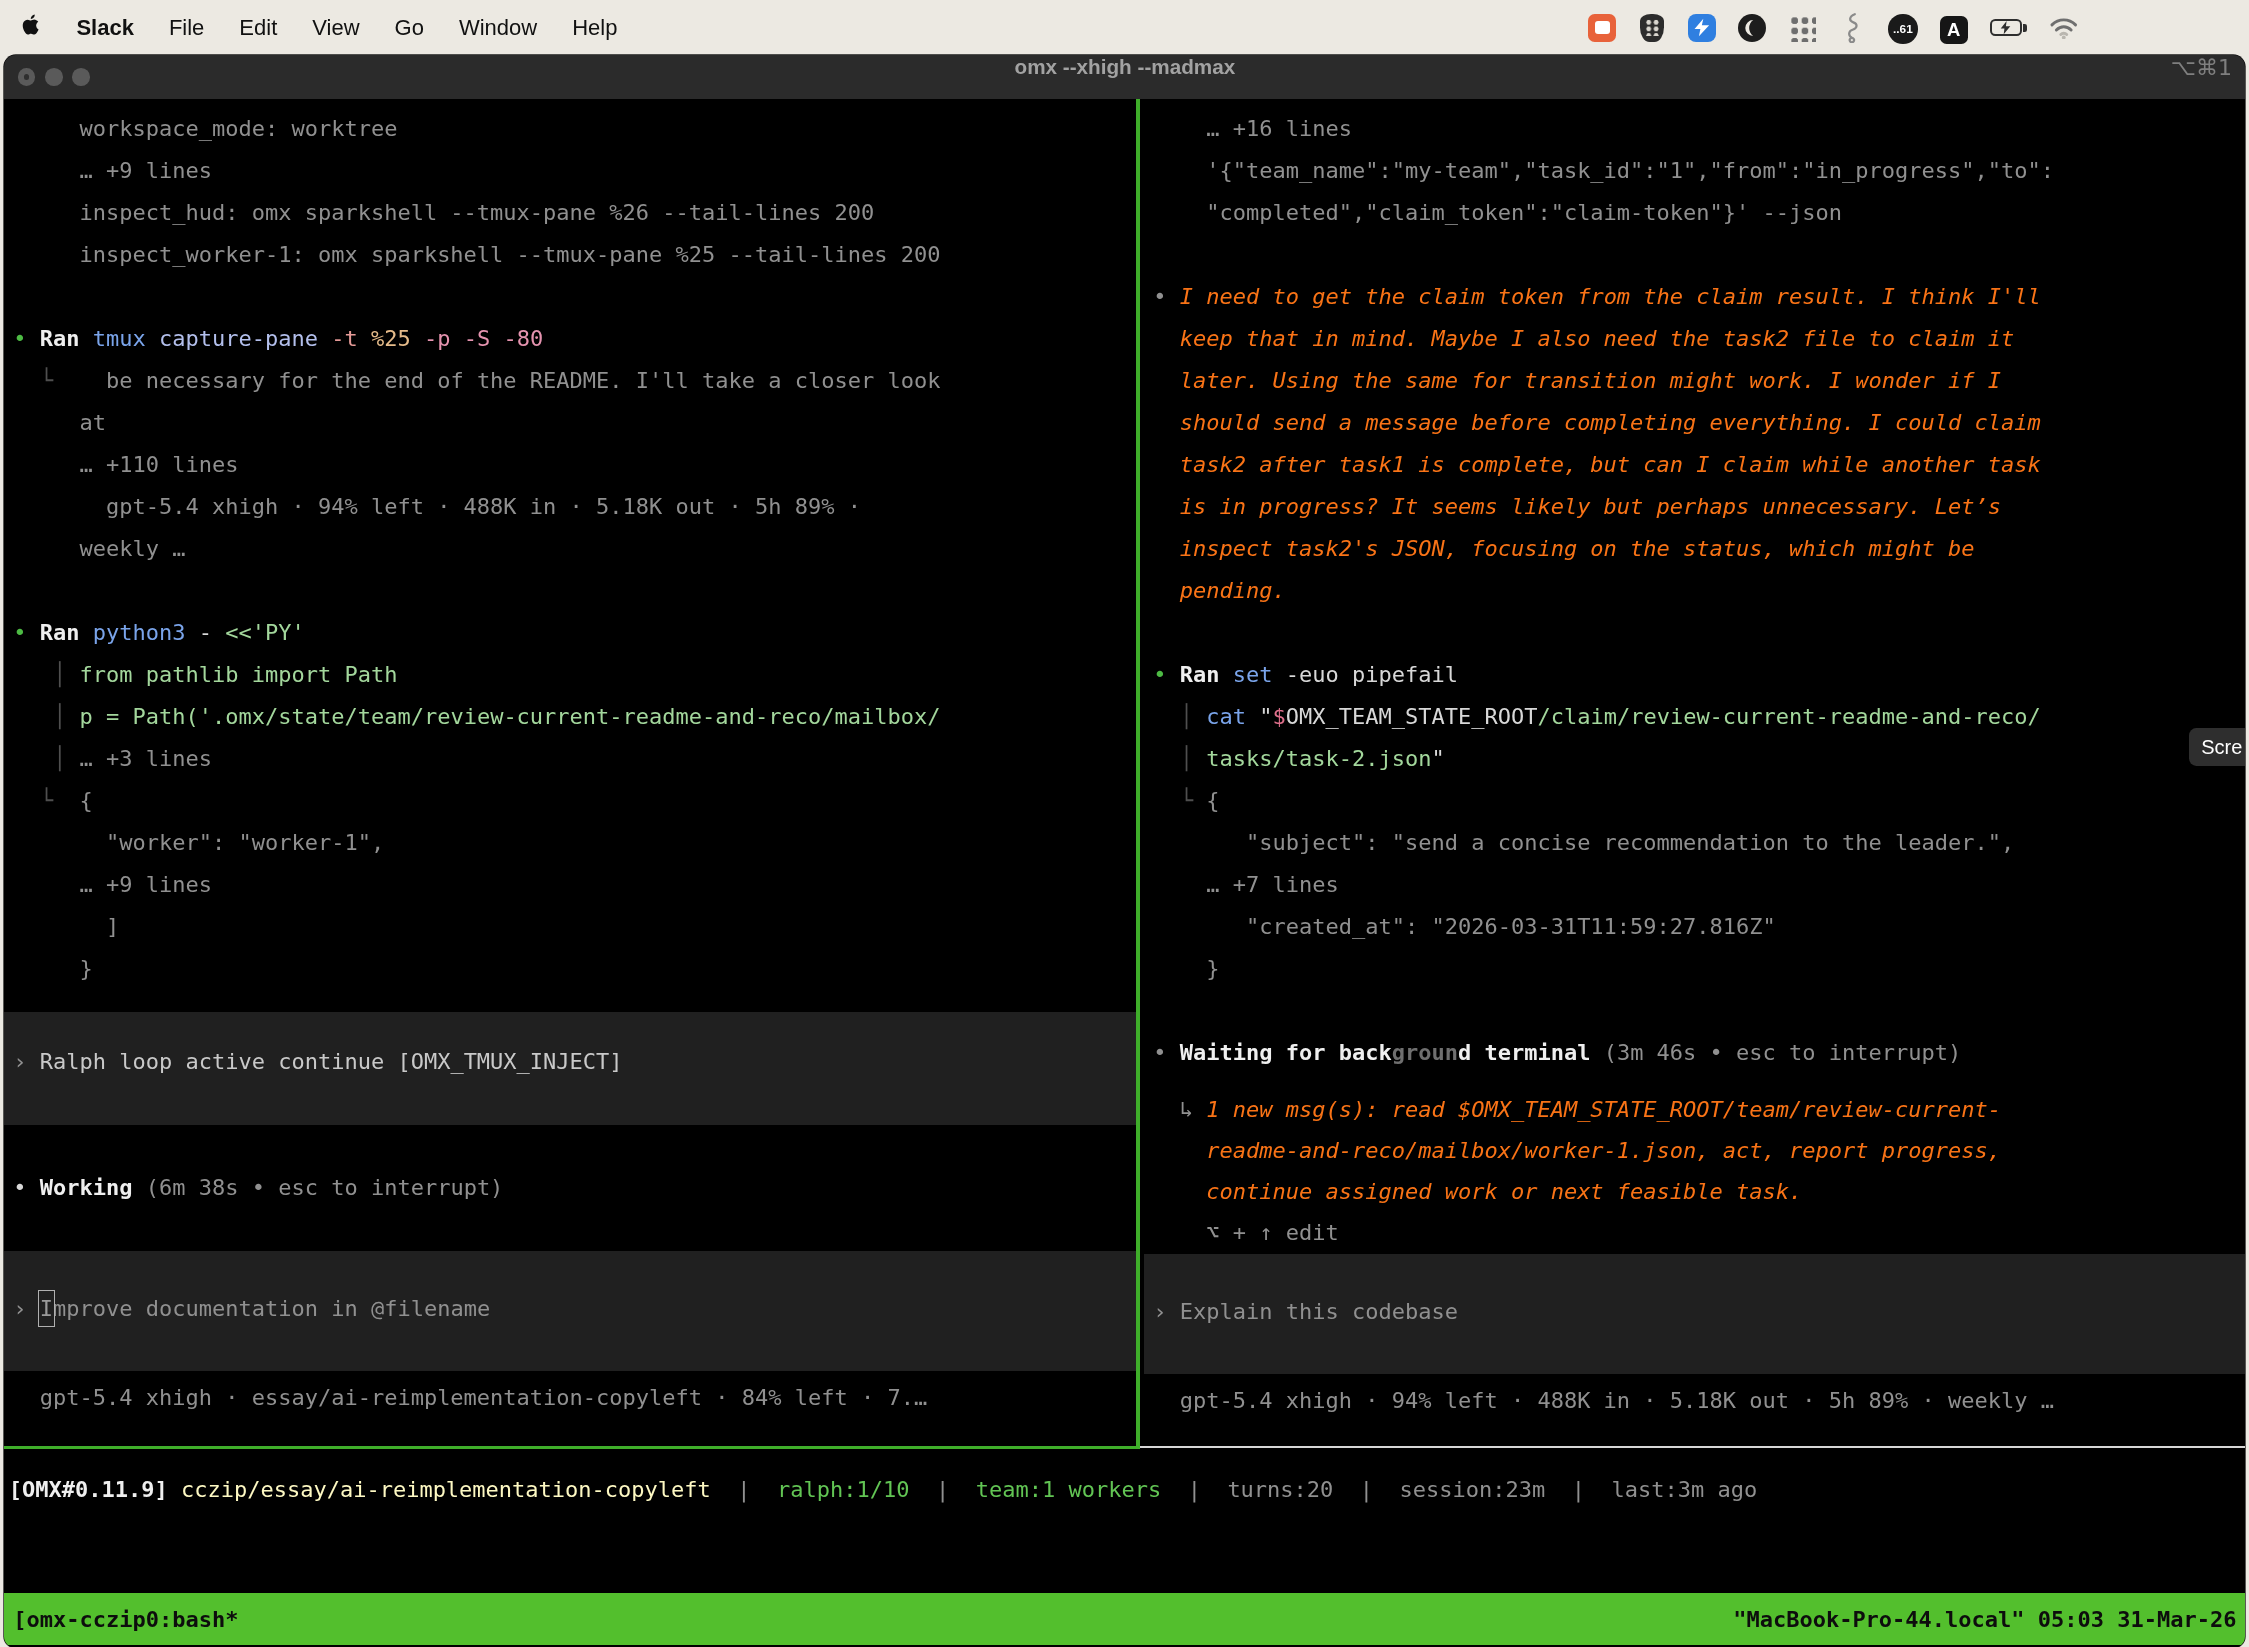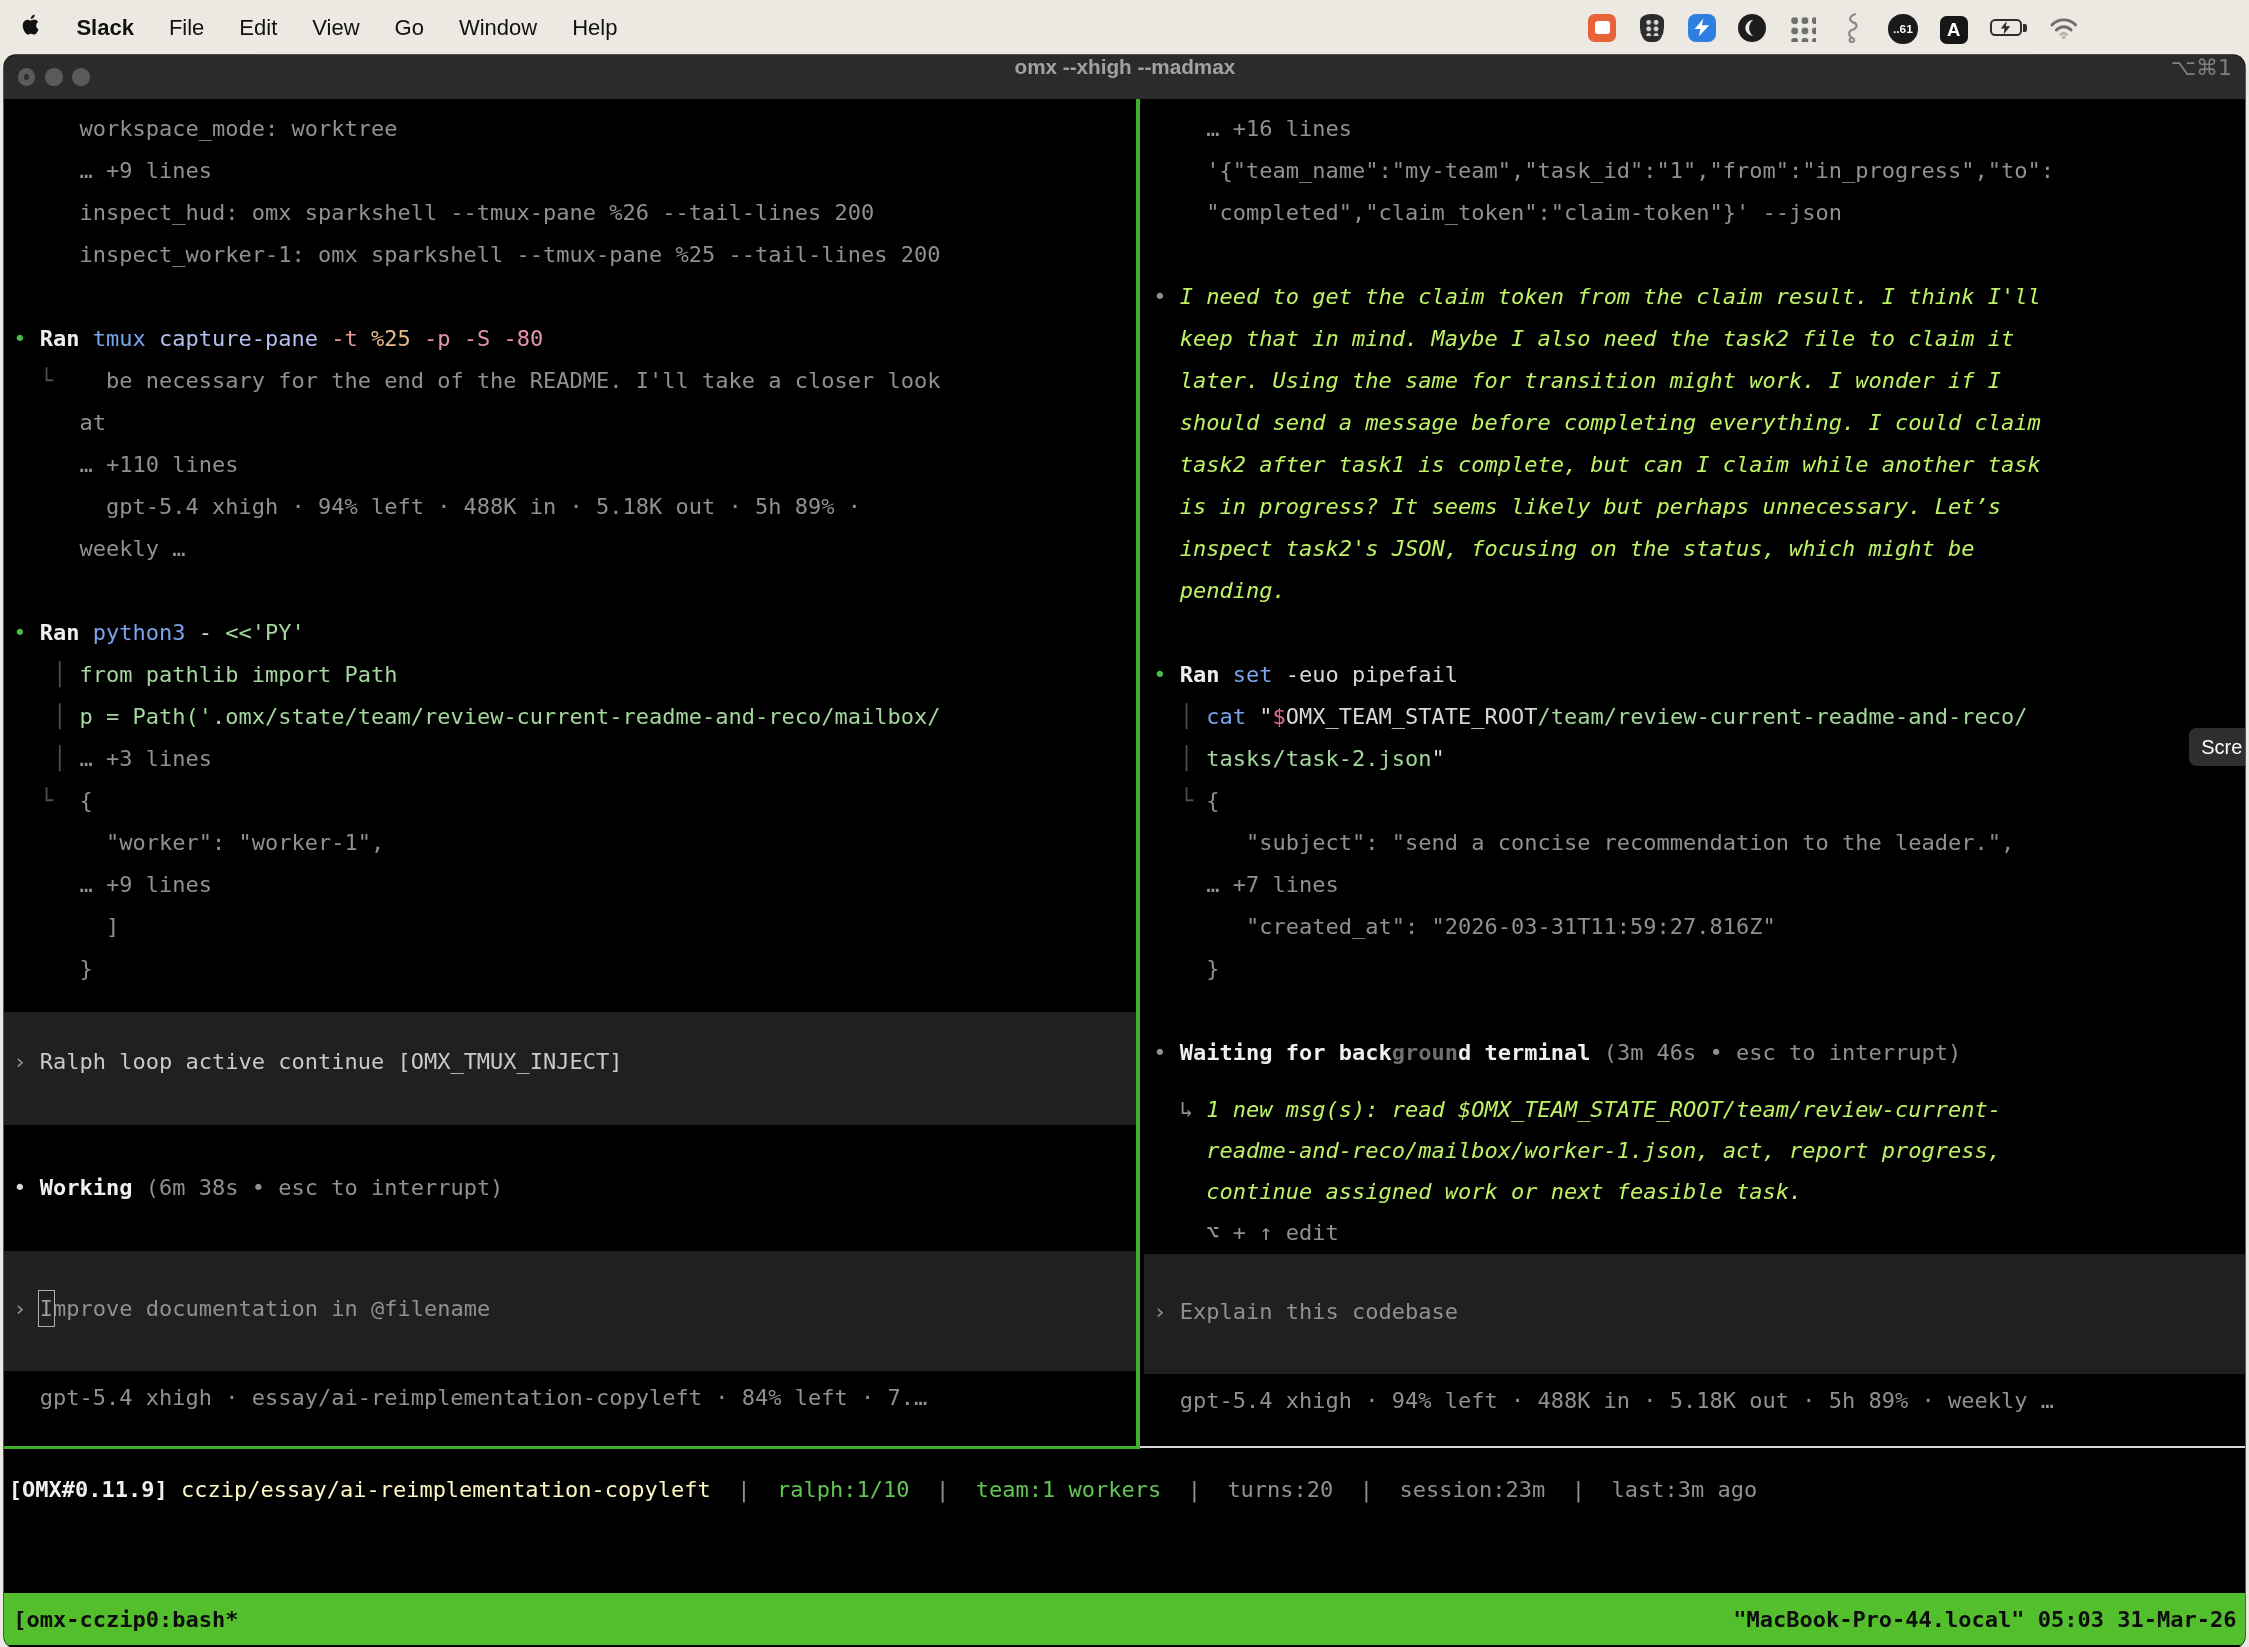--- a/index.html
+++ b/index.html
@@ -54,21 +54,21 @@
   .pane.lp{left:0;width:1132px;}
   .pane.rp{left:1140px;right:0;}
   .vdivider{position:absolute;left:1132px;top:44px;width:3.7px;height:1347px;background:#3fae2a;}
   .hborder-left{position:absolute;left:0;top:1391px;width:1136px;height:3px;background:#3fae2a;}
   .hborder-right{position:absolute;left:1136px;top:1391px;right:0;height:2.2px;background:#d6d6d6;}
 
   .block .line{height:42px;line-height:42px;white-space:pre;}
 
   
   .g{color:#909090;}
-  .gi{color:#bef264;font-style:italic;}
+  .gi{color:#f97316;font-style:italic;}
   .w{color:#d8d8d8;}
   .wb{color:#efefef;font-weight:bold;}
   .wl{color:#c9c9c9;}
   .bl{color:#7aa4ea;}
   .lav{color:#b3bfec;}
   .sal{color:#e59a97;}
   .org{color:#e5bb8a;}
   .pnk{color:#e593af;}
   .grn{color:#a3d79c;}
   .gb{color:#4dbb44;}
@@ -247,21 +247,21 @@
         <div class="line"><span class="gi">  keep that in mind. Maybe I also need the task2 file to claim it</span></div>
         <div class="line"><span class="gi">  later. Using the same for transition might work. I wonder if I</span></div>
         <div class="line"><span class="gi">  should send a message before completing everything. I could claim</span></div>
         <div class="line"><span class="gi">  task2 after task1 is complete, but can I claim while another task</span></div>
         <div class="line"><span class="gi">  is in progress? It seems likely but perhaps unnecessary. Let’s</span></div>
         <div class="line"><span class="gi">  inspect task2's JSON, focusing on the status, which might be</span></div>
         <div class="line"><span class="gi">  pending.</span></div>
       </div>
       <div class="block b-ran-set">
         <div class="line"><span class="gb">• </span><span class="wb">Ran </span><span class="bl">set </span><span class="w">-euo pipefail</span></div>
-        <div class="line"><span class="g">  </span><span class="con">│ </span><span class="bl">cat </span><span class="w">"</span><span class="red">$</span><span class="w">OMX_TEAM_STATE_ROOT</span><span class="grn">/team/review-current-readme-and-reco/</span></div>
+        <div class="line"><span class="g">  </span><span class="con">│ </span><span class="bl">cat </span><span class="w">"</span><span class="red">$</span><span class="w">OMX_TEAM_STATE_ROOT</span><span class="grn">/claim/review-current-readme-and-reco/</span></div>
         <div class="line"><span class="g">  </span><span class="con">│ </span><span class="grn">tasks/task-2.json</span><span class="w">"</span></div>
         <div class="line"><span class="g">  </span><span class="con">└ </span><span class="g">{</span></div>
         <div class="line"><span class="g">       "subject": "send a concise recommendation to the leader.",</span></div>
         <div class="line"><span class="g">    … +7 lines</span></div>
         <div class="line"><span class="g">       "created_at": "2026-03-31T11:59:27.816Z"</span></div>
         <div class="line"><span class="g">    }</span></div>
       </div>
       <div class="block b-waiting">
         <div class="line"><span class="g">• </span><span class="wb">Waiting for back</span><span class="dimb">groun</span><span class="wb">d terminal </span><span class="g">(3m 46s • esc to interrupt)</span></div>
       </div>

